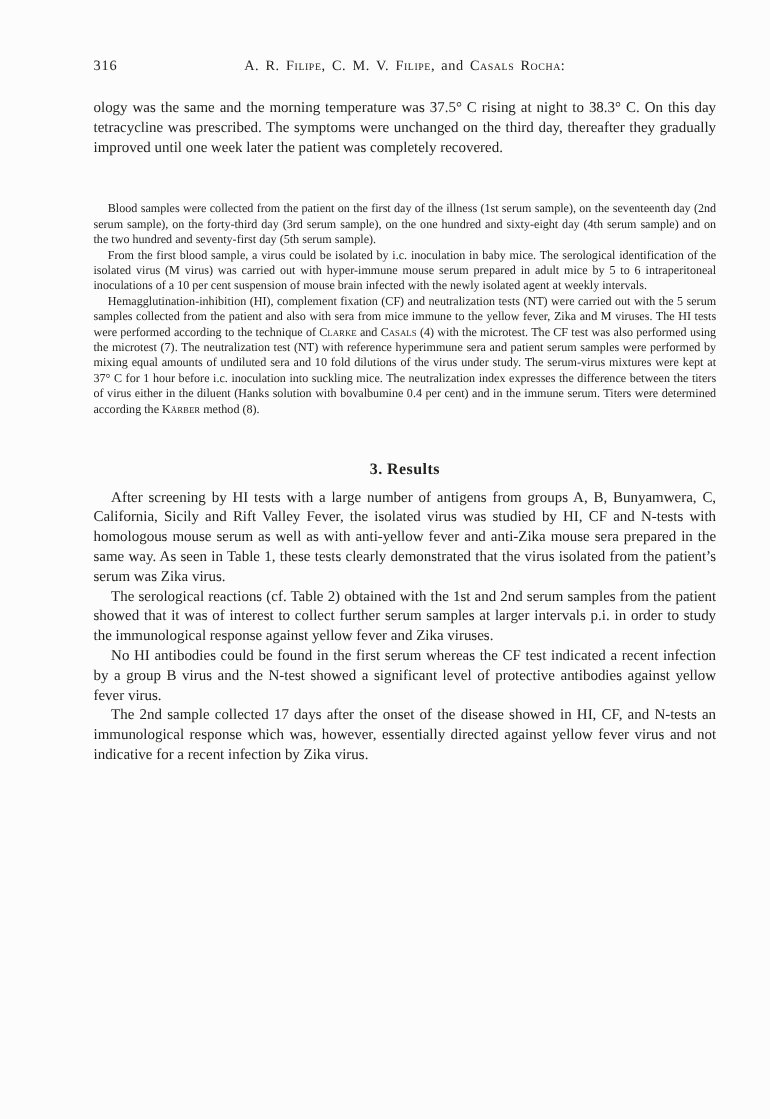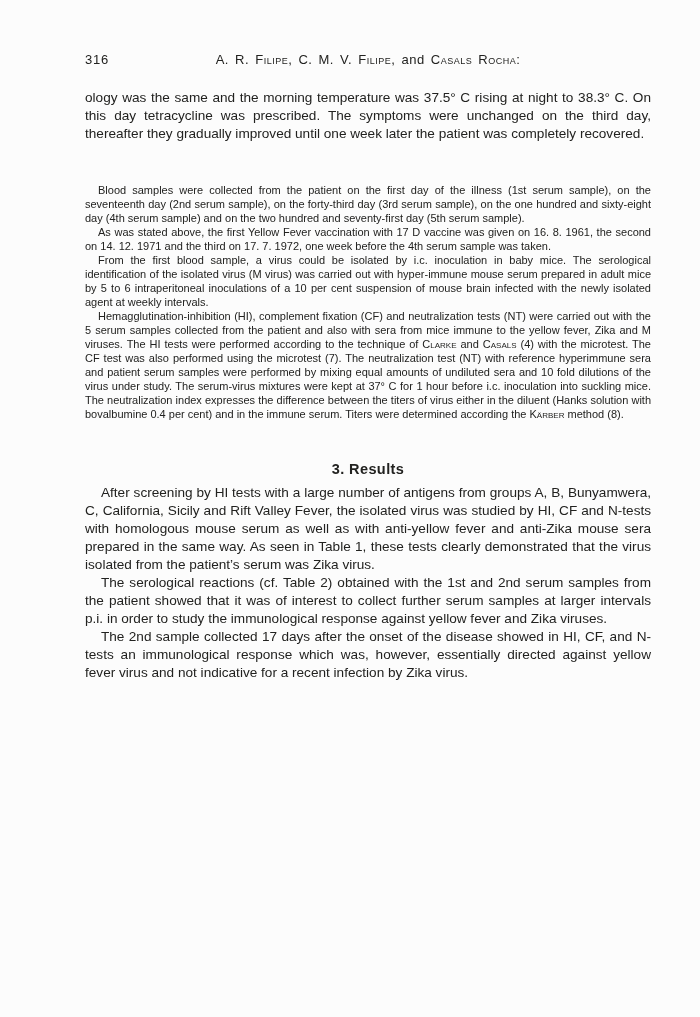--- a/index.html
+++ b/index.html
@@ -9,21 +9,21 @@
     height: 1017px;
     background: #fcfcfc;
     overflow: hidden;
   }
   .page {
     box-sizing: border-box;
     width: 700px;
     height: 1017px;
     padding: 52px 49px 0 85px;
     color: #222220;
-    font-family: Liberation Sans, sans-serif;
+    font-family: Liberation Serif, serif;
     -webkit-font-smoothing: antialiased;
   }
   .running-header {
     position: relative;
     height: 16px;
     line-height: 16px;
     font-size: 13px;
   }
   .page-number {
     position: absolute;
@@ -70,24 +70,24 @@
   <div class="running-header">
     <span class="page-number">316</span>
     <span class="running-authors"><span>A. R. </span><span class="sc">Filipe</span><span>, C. M. V. </span><span class="sc">Filipe</span><span>, and </span><span class="sc">Casals Rocha</span><span>:</span></span>
   </div>
 
   <p class="para size-normal intro"><span>ology was the same and the morning temperature was 37.5° C rising at night to 38.3° C. On this day tetracycline was prescribed. The symptoms were unchanged on the third day, thereafter they gradually improved until one week later the patient was completely recovered.</span></p>
 
   <div id="sections">
       <section class="section">
         <p class="para indent size-small"><span>Blood samples were collected from the patient on the first day of the illness (1st serum sample), on the seventeenth day (2nd serum sample), on the forty-third day (3rd serum sample), on the one hundred and sixty-eight day (4th serum sample) and on the two hundred and seventy-first day (5th serum sample).</span></p>
-        <p class="para indent size-small"><span>As was stated above, the first Yellow Fever vaccination with 17 D vaccine was given on 16. 8. 1961, the second on 14. 12. 1971 and the third on 17. 7. 1972, one week before the 4th serum sample was taken.</span></p>
         <p class="para indent size-small"><span>From the first blood sample, a virus could be isolated by i.c. inoculation in baby mice. The serological identification of the isolated virus (M virus) was carried out with hyper-immune mouse serum prepared in adult mice by 5 to 6 intraperitoneal inoculations of a 10 per cent suspension of mouse brain infected with the newly isolated agent at weekly intervals.</span></p>
         <p class="para indent size-small"><span>Hemagglutination-inhibition (HI), complement fixation (CF) and neutralization tests (NT) were carried out with the 5 serum samples collected from the patient and also with sera from mice immune to the yellow fever, Zika and M viruses. The HI tests were performed according to the technique of </span><span class="sc">Clarke</span><span> and </span><span class="sc">Casals</span><span> (4) with the microtest. The CF test was also performed using the microtest (7). The neutralization test (NT) with reference hyperimmune sera and patient serum samples were performed by mixing equal amounts of undiluted sera and 10 fold dilutions of the virus under study. The serum-virus mixtures were kept at 37° C for 1 hour before i.c. inoculation into suckling mice. The neutralization index expresses the difference between the titers of virus either in the diluent (Hanks solution with bovalbumine 0.4 per cent) and in the immune serum. Titers were determined according the </span><span class="sc">Kärber</span><span> method (8).</span></p>
       </section>
       <section class="section">
         <h2 class="section-heading">3. Results</h2>
         <p class="para indent size-normal"><span>After screening by HI tests with a large number of antigens from groups A, B, Bunyamwera, C, California, Sicily and Rift Valley Fever, the isolated virus was studied by HI, CF and N-tests with homologous mouse serum as well as with anti-yellow fever and anti-Zika mouse sera prepared in the same way. As seen in Table 1, these tests clearly demonstrated that the virus isolated from the patient’s serum was Zika virus.</span></p>
         <p class="para indent size-normal"><span>The serological reactions (cf. Table 2) obtained with the 1st and 2nd serum samples from the patient showed that it was of interest to collect further serum samples at larger intervals p.i. in order to study the immunological response against yellow fever and Zika viruses.</span></p>
+        <p class="para indent size-normal"><span>No HI antibodies could be found in the first serum whereas the CF test indicated a recent infection by a group B virus and the N-test showed a significant level of protective antibodies against yellow fever virus.</span></p>
         <p class="para indent size-normal"><span>The 2nd sample collected 17 days after the onset of the disease showed in HI, CF, and N-tests an immunological response which was, however, essentially directed against yellow fever virus and not indicative for a recent infection by Zika virus.</span></p>
       </section>
     </div>
 </div>
 
 </body></html>

